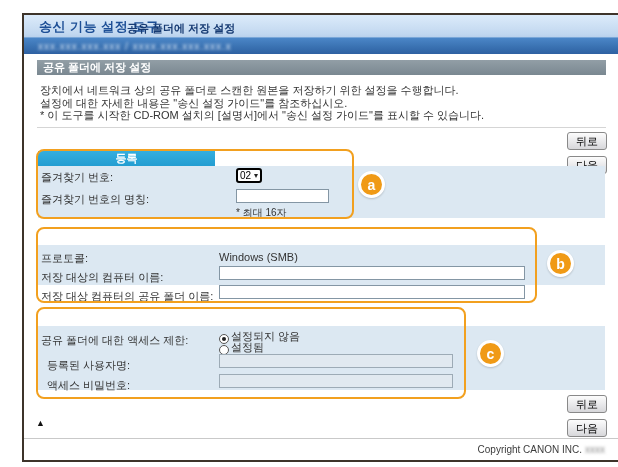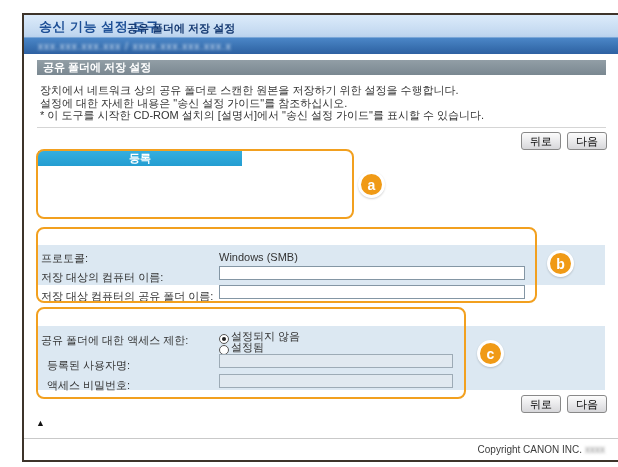--- a/index.html
+++ b/index.html
@@ -36,41 +36,41 @@
     color:#fff;font-size:11px;font-weight:bold;line-height:15px;padding-left:6px;
   }
   .desc{position:absolute;left:16px;font-size:11px;color:#333;white-space:nowrap;}
   .d1{top:68px;}
   .d2{top:81px;}
   .d3{top:93px;}
   .divider{position:absolute;border-top:1px solid #d5d5d5;}
   .div1{left:13px;top:112px;width:569px;}
   .div2{left:0;top:423px;width:100%;border-top-color:#c9c9c9;}
   
-  .btnrow{position:absolute;right:11px;display:flex;gap:6px;}
+  .btnrow{position:absolute;right:11px;display:flex;gap:6px;flex-direction:column;}
   .r1{top:117px;}
   .r2{top:380px;}
   .btn{
     width:40px;height:18px;font-size:11px;color:#000;
     font-family:"Liberation Sans","DejaVu Sans",sans-serif;
     background:linear-gradient(180deg,#fcfcfc 0%,#e8e8ea 55%,#d7d7da 100%);
     border:1px solid #898989;border-radius:3px;
     display:flex;align-items:center;justify-content:center;padding:0;cursor:pointer;
   }
   
   .section{position:absolute;left:14px;width:567px;}
   .secA{top:136px;height:67px;}
   .secB{top:215px;height:70px;}
   .secC{top:296px;height:83px;}
   .tab{
     position:absolute;left:0;top:0;height:15px;
     background:linear-gradient(180deg,#35aede 0%,#239dd1 100%);
     color:#fff;font-size:11px;font-weight:bold;text-align:center;line-height:15px;
   }
-  .tabA{width:204px;}
+  .tabA{width:177px;}
   .tabB{width:166px;}
   .tabC{width:166px;margin-top:44px;}
   .sbody{position:absolute;left:0;top:15px;width:567px;background:#dce8f2;}
   .bodyA{height:52px;}
   .bodyB{height:40px;}
   .bodyC{height:64px;}
   .lbl{position:absolute;font-size:11px;color:#333;white-space:nowrap;}
   .val{position:absolute;font-size:11px;color:#333;white-space:nowrap;}
   .note{position:absolute;left:198px;top:40px;font-size:10px;color:#333;}
   .tin{
@@ -145,20 +145,30 @@
 
   <div class="divider div1"></div>
 
   <div class="btnrow r1">
     <button class="btn">뒤로</button>
     <button class="btn">다음</button>
   </div>
 
   <div class="section secA">
     <div class="tab tabA">등록</div>
+    <div class="sbody bodyA">
+      <span class="lbl" style="left:3px;top:4px">즐겨찾기 번호:</span>
+      <span class="combo">
+        <span>02</span>
+        <span class="arrow">▾</span>
+      </span>
+      <span class="lbl" style="left:3px;top:26px">즐겨찾기 번호의 명칭:</span>
+      <input class="tin" style="left: 198px; top: 23px; width: 93px;" value="">
+      <span class="note">* 최대 16자</span>
+    </div>
   </div>
   <div class="note-box nA"></div>
   <div class="badge bA">a</div>
 
   <div class="section secB">
     <div class="sbody bodyB">
       <span class="lbl" style="left:3px;top:6px">프로토콜:</span>
       <span class="val" style="left:181px;top:6px">Windows (SMB)</span>
       <span class="lbl" style="left:3px;top:25px">저장 대상의 컴퓨터 이름:</span>
       <input class="tin" style="left: 181px; top: 21px; width: 306px;" value="">

